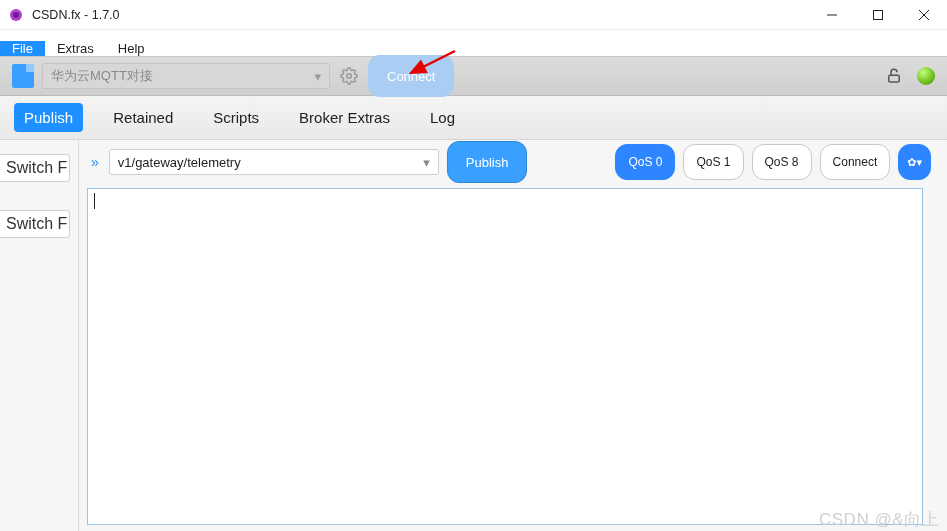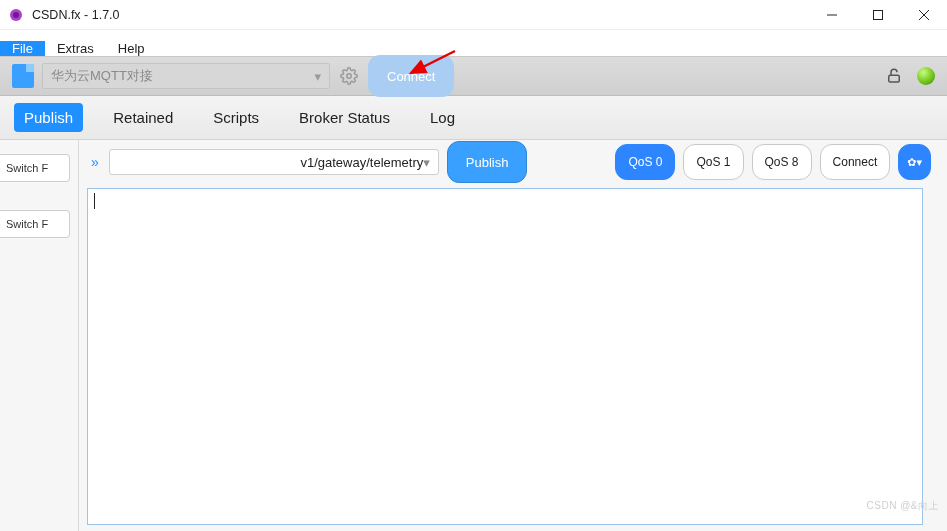--- a/index.html
+++ b/index.html
@@ -161,21 +161,21 @@
     left: 0; top: 14px;
     width: 70px;
   }
   .switch {
     height: 28px;
     border: 1px solid #cfcfcf;
     border-left: none;
     border-radius: 0 4px 4px 0;
     background: #fff;
     color: #333;
-    font-size: 11px;
+    font-size: 16px;
     display: flex;
     align-items: center;
     padding-left: 6px;
     margin-bottom: 28px;
     overflow: hidden;
     white-space: nowrap;
   }
 
   
   .content {
@@ -198,21 +198,21 @@
   }
   .topic {
     width: 330px;
     height: 26px;
     background: #fff;
     border: 1px solid #cfcfcf;
     border-radius: 3px;
     display: flex;
     align-items: center;
     padding: 0 8px;
-    justify-content: flex-end;
+    justify-content: space-between;
     font-size: 13px;
     color: #222;
   }
   .btn-publish {
     background: #3aa0ff;
     color: #fff;
     border: 1px solid #2d86d6;
   }
   .tool-spacer { flex: 1; }
   .pill {
@@ -256,23 +256,23 @@
   
   .arrow-svg {
     position: absolute;
     left: 405px; top: 49px;
     pointer-events: none;
     z-index: 10;
   }
 
   .watermark {
     position: absolute;
-    right: 8px; bottom: 18px;
+    right: 8px; bottom: 0;
     color: #cfcfcf;
-    font-size: 10px;
+    font-size: 17px;
     letter-spacing: .5px;
   }
 </style>
 </head>
 <body>
 
 <div class="titlebar">
   <span class="appicon">
     <svg width="16" height="16">
         <circle cx="8" cy="8" r="6" fill="#b040c8"></circle>
@@ -325,21 +325,21 @@
         <path d="M8 11V7a4 4 0 0 1 8 0"></path>
       </svg>
   </div>
   <div class="statusdot"></div>
 </div>
 
 <div class="tabsrow">
   <div class="tab active">Publish</div>
   <div class="tab">Retained</div>
   <div class="tab">Scripts</div>
-  <div class="tab">Broker Status</div>
+  <div class="tab">Broker Extras</div>
   <div class="tab">Log</div>
 </div>
 
 <div class="main">
 
   <div class="leftpanel">
     <div class="switch">Switch F</div>
     <div class="switch">Switch F</div>
   </div>
 

